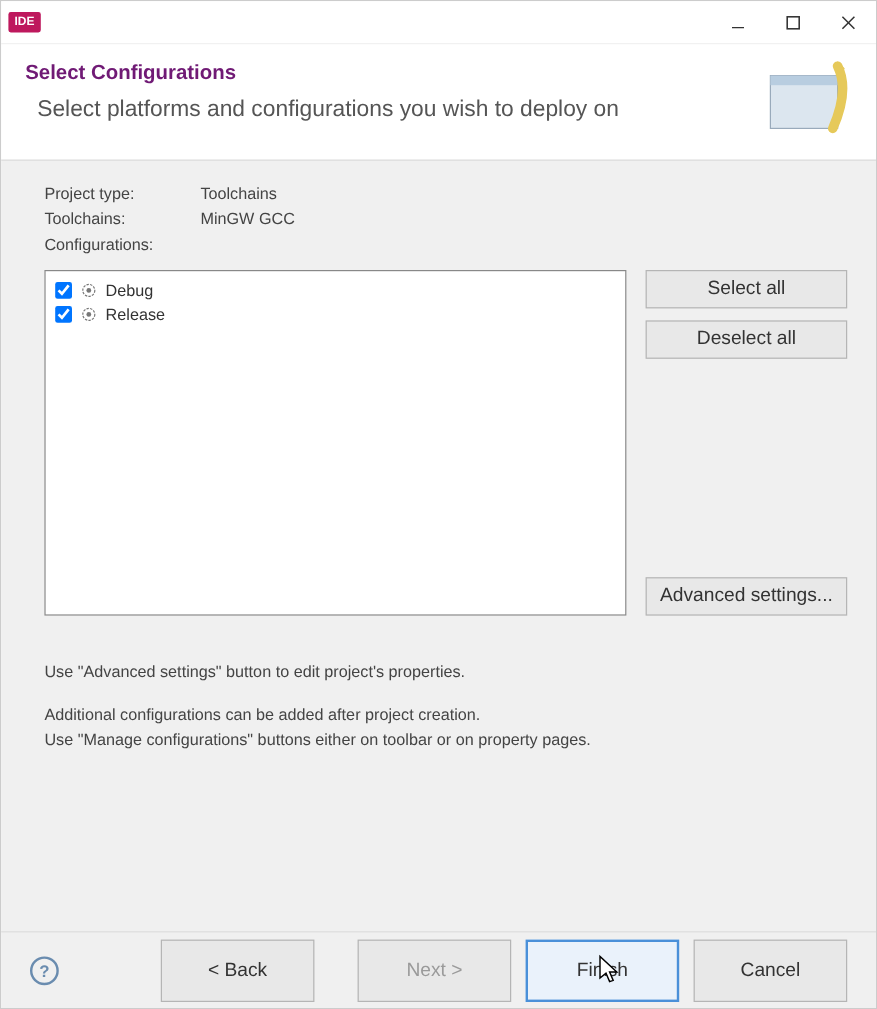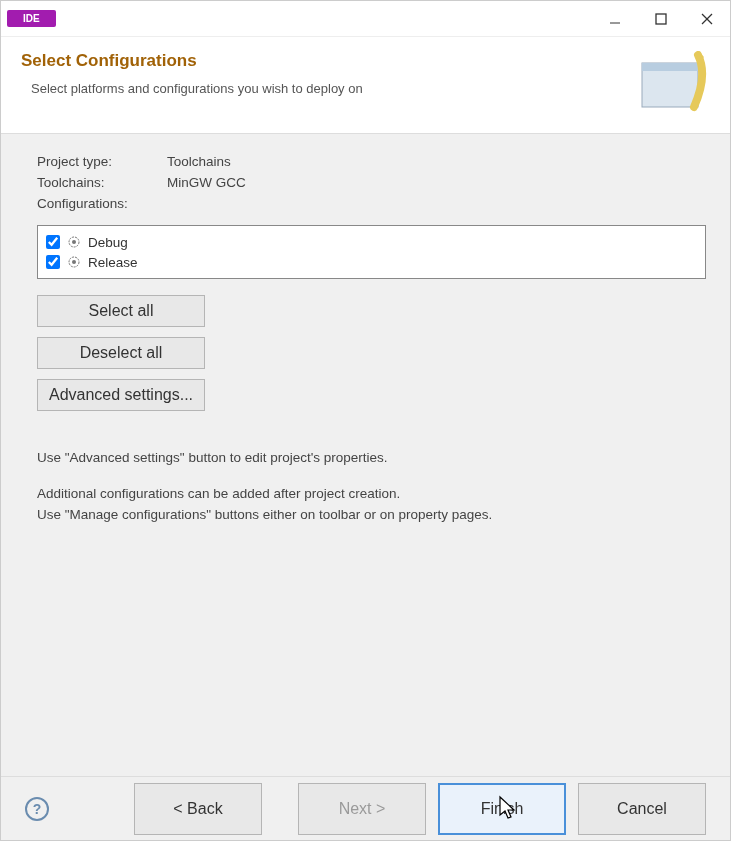--- a/index.html
+++ b/index.html
@@ -23,25 +23,25 @@
   .titlebar {
     height: 36px;
     background: #fff;
     display: flex;
     align-items: center;
     justify-content: space-between;
     padding: 0 0 0 6px;
     border-bottom: 1px solid #eee;
   }
   .ide-badge {
-    background: #a21caf;
+    background: #be185d;
     color: #fff;
     font-size: 10px;
     font-weight: bold;
-    padding: 3px 16px;
+    padding: 3px 5px;
     border-radius: 2px;
   }
   .win-controls {
     display: flex;
     height: 100%;
   }
   .win-ctrl {
     width: 46px;
     display: flex;
     align-items: center;
@@ -54,24 +54,24 @@
     background: #fff;
     padding: 14px 20px 18px 20px;
     display: flex;
     justify-content: space-between;
     align-items: flex-start;
   }
   .header-text h1 {
     font-size: 17px;
     font-weight: 600;
     margin-bottom: 10px;
-    color: #a16207;
+    color: #701a75;
   }
   .header-text p {
-    font-size: 13px;
+    font-size: 19px;
     color: #555;
     margin-left: 10px;
   }
   .header-icon {
     width: 74px;
     height: 64px;
   }
   .content {
     flex: 1;
     background: #f0f0f0;
@@ -83,21 +83,20 @@
   .info-grid {
     display: grid;
     grid-template-columns: 130px 1fr;
     row-gap: 6px;
     margin-bottom: 14px;
   }
   .info-grid span { color: #444; font-size: 13.5px; }
   .config-area {
     display: flex;
     gap: 16px;
-    flex-direction: column;
   }
   .listbox {
     flex: 1;
     height: 288px;
     background: #fff;
     border: 1px solid #888;
     padding: 6px 8px;
     overflow: auto;
   }
   .config-item {

